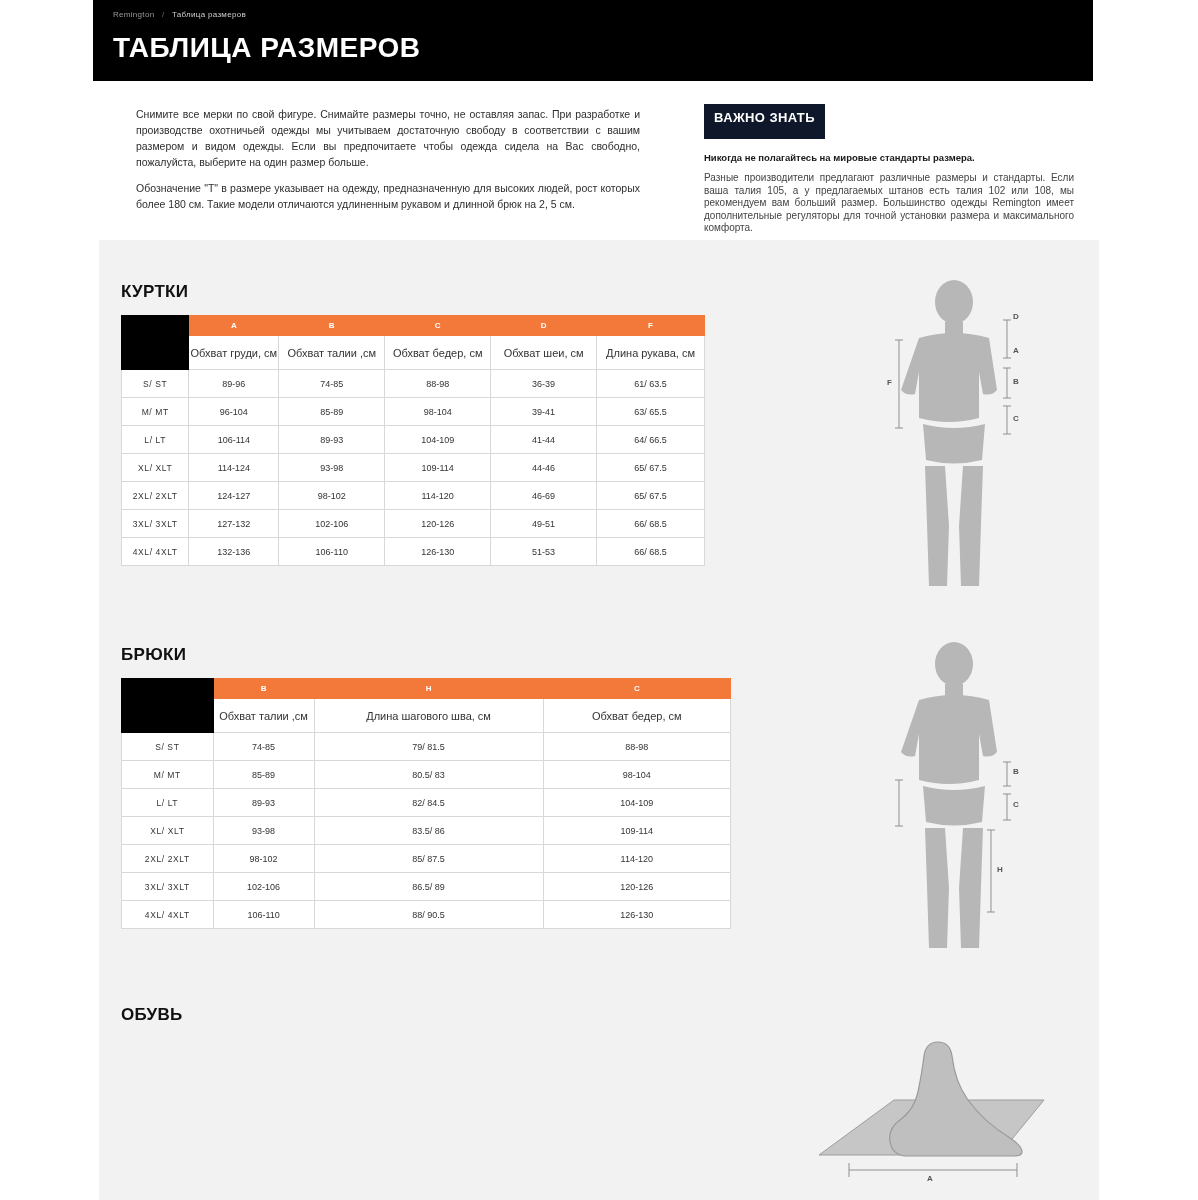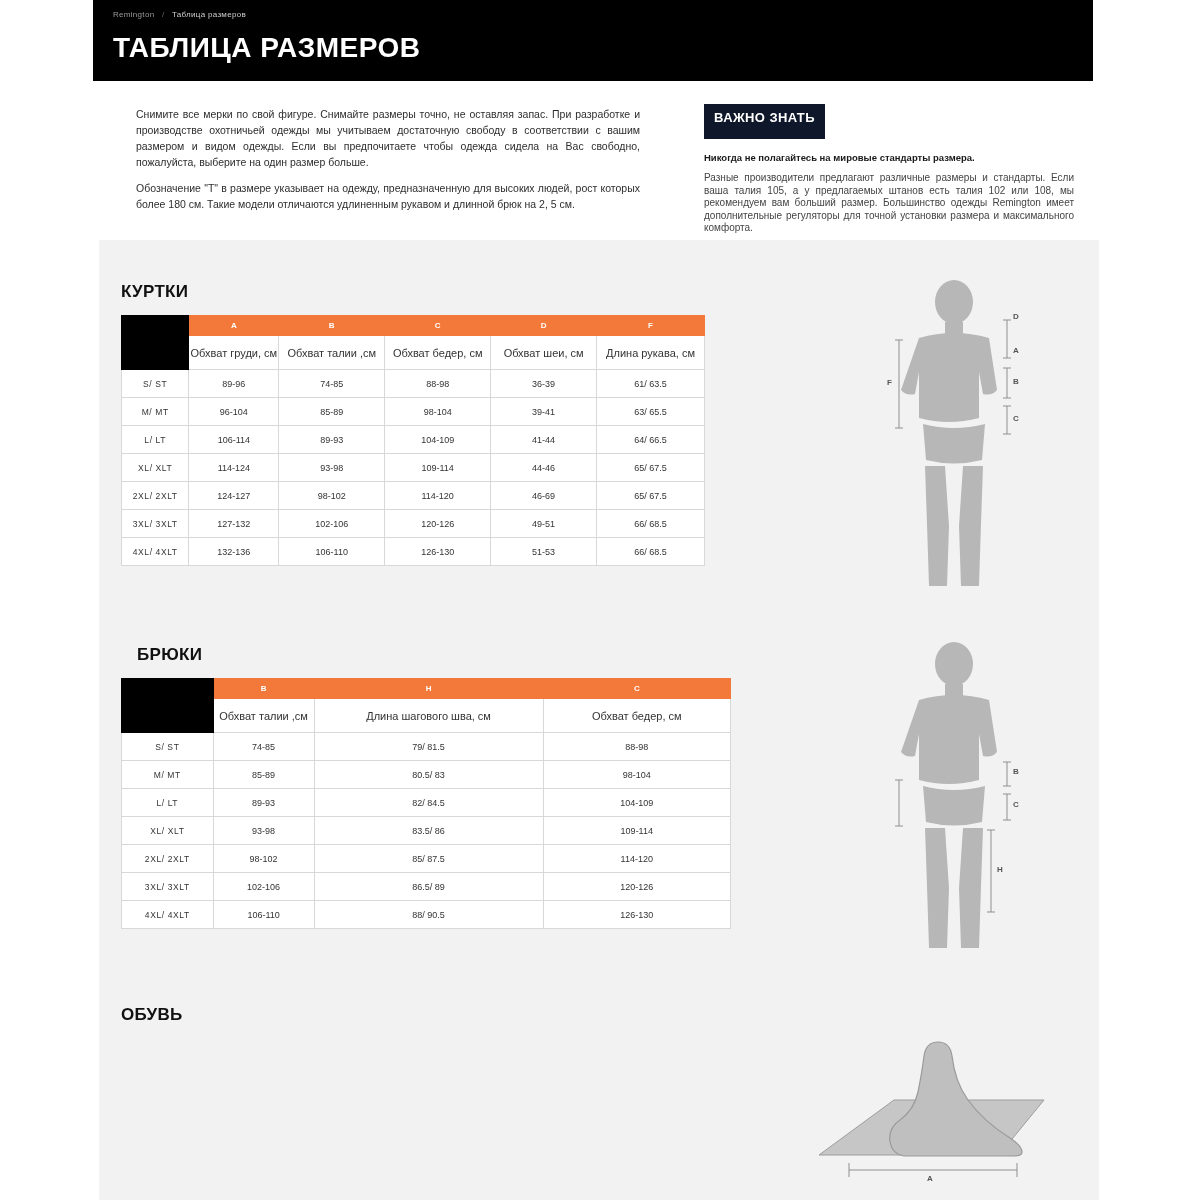--- a/index.html
+++ b/index.html
@@ -234,21 +234,21 @@
           <line x1="164" y1="156" x2="172" y2="156"></line>
         </g>
       </svg>
       <div class="fig-label" style="left:174px; top:34px;">D</div>
       <div class="fig-label" style="left:174px; top:68px;">A</div>
       <div class="fig-label" style="left:174px; top:99px;">B</div>
       <div class="fig-label" style="left:174px; top:136px;">C</div>
       <div class="fig-label" style="left:48px; top:100px;">F</div>
     </div>
 
-    <div class="section-title" style="left:22px; top:405px;margin-left:16px;">БРЮКИ</div>
+    <div class="section-title" style="left:22px; top:405px;">БРЮКИ</div>
 
     <table class="sz" id="pants-table" style="position:absolute; left:22px; top:438px;">
       <thead>
         <tr>
           <th class="corner-black" style="width:88px;"></th>
           <th style="width:97px;">B</th>
           <th style="width:220px;">H</th>
           <th style="width:180px;">C</th>
         </tr>
       </thead>

